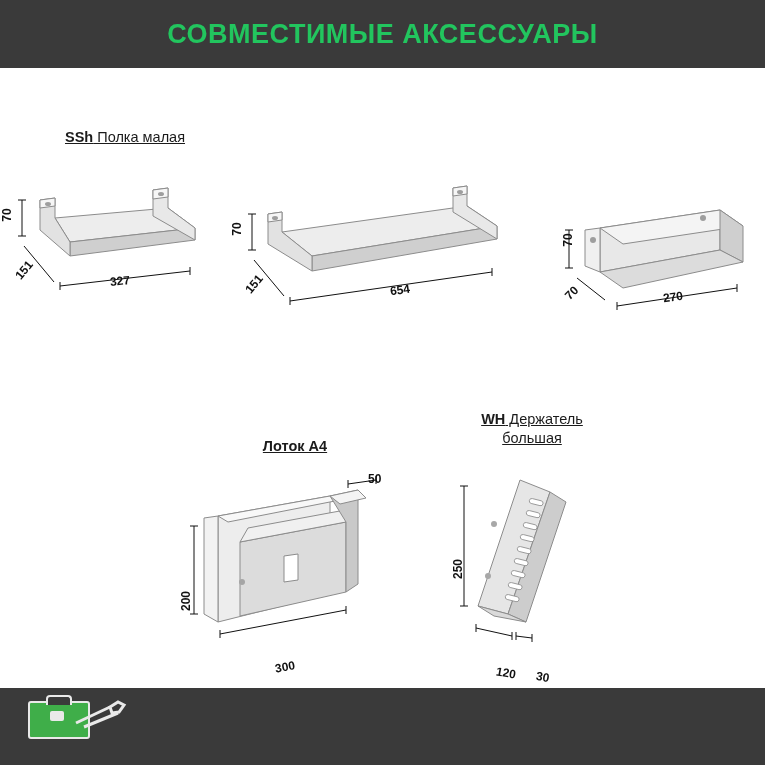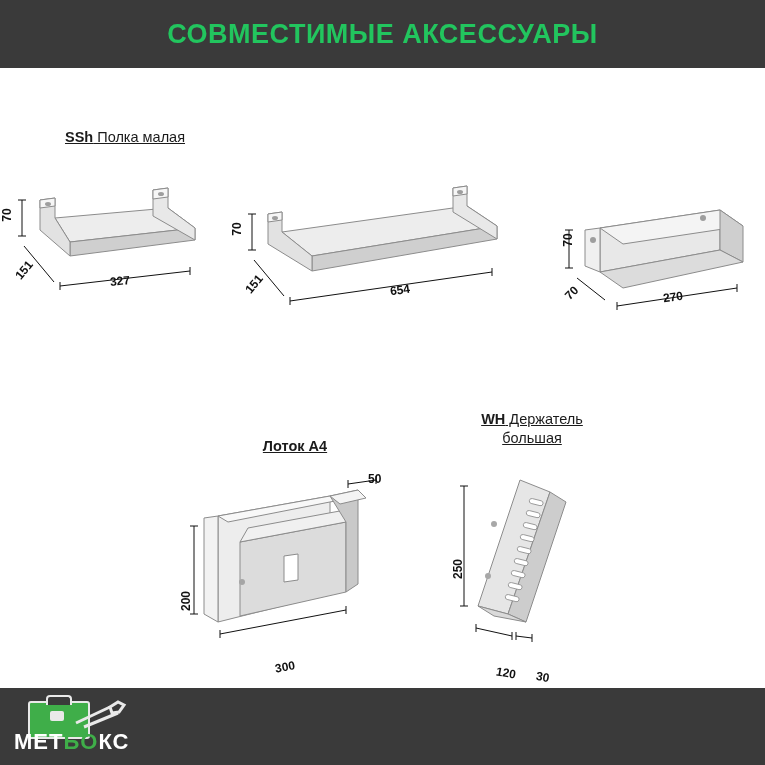--- a/index.html
+++ b/index.html
@@ -282,17 +282,14 @@
     <div class="logo-box"></div>
     <div class="logo-box-handle"></div>
     <div class="logo-box-latch"></div>
     <svg class="logo-wrench" width="80" height="36">
       <g stroke="#e9e9e9" stroke-width="3" fill="none">
         <path d="M6 26 L40 10"></path>
         <path d="M40 10 l8 -5 l6 3 l-5 7 l-7 1 z"></path>
         <path d="M14 30 L48 16"></path>
       </g>
     </svg>
-    <div class="logo-text">
-      <span>МЕТ</span><span class="accent">БО</span><span>КС</span>
-    </div>
   </div>
 </div>
 
 </body></html>

